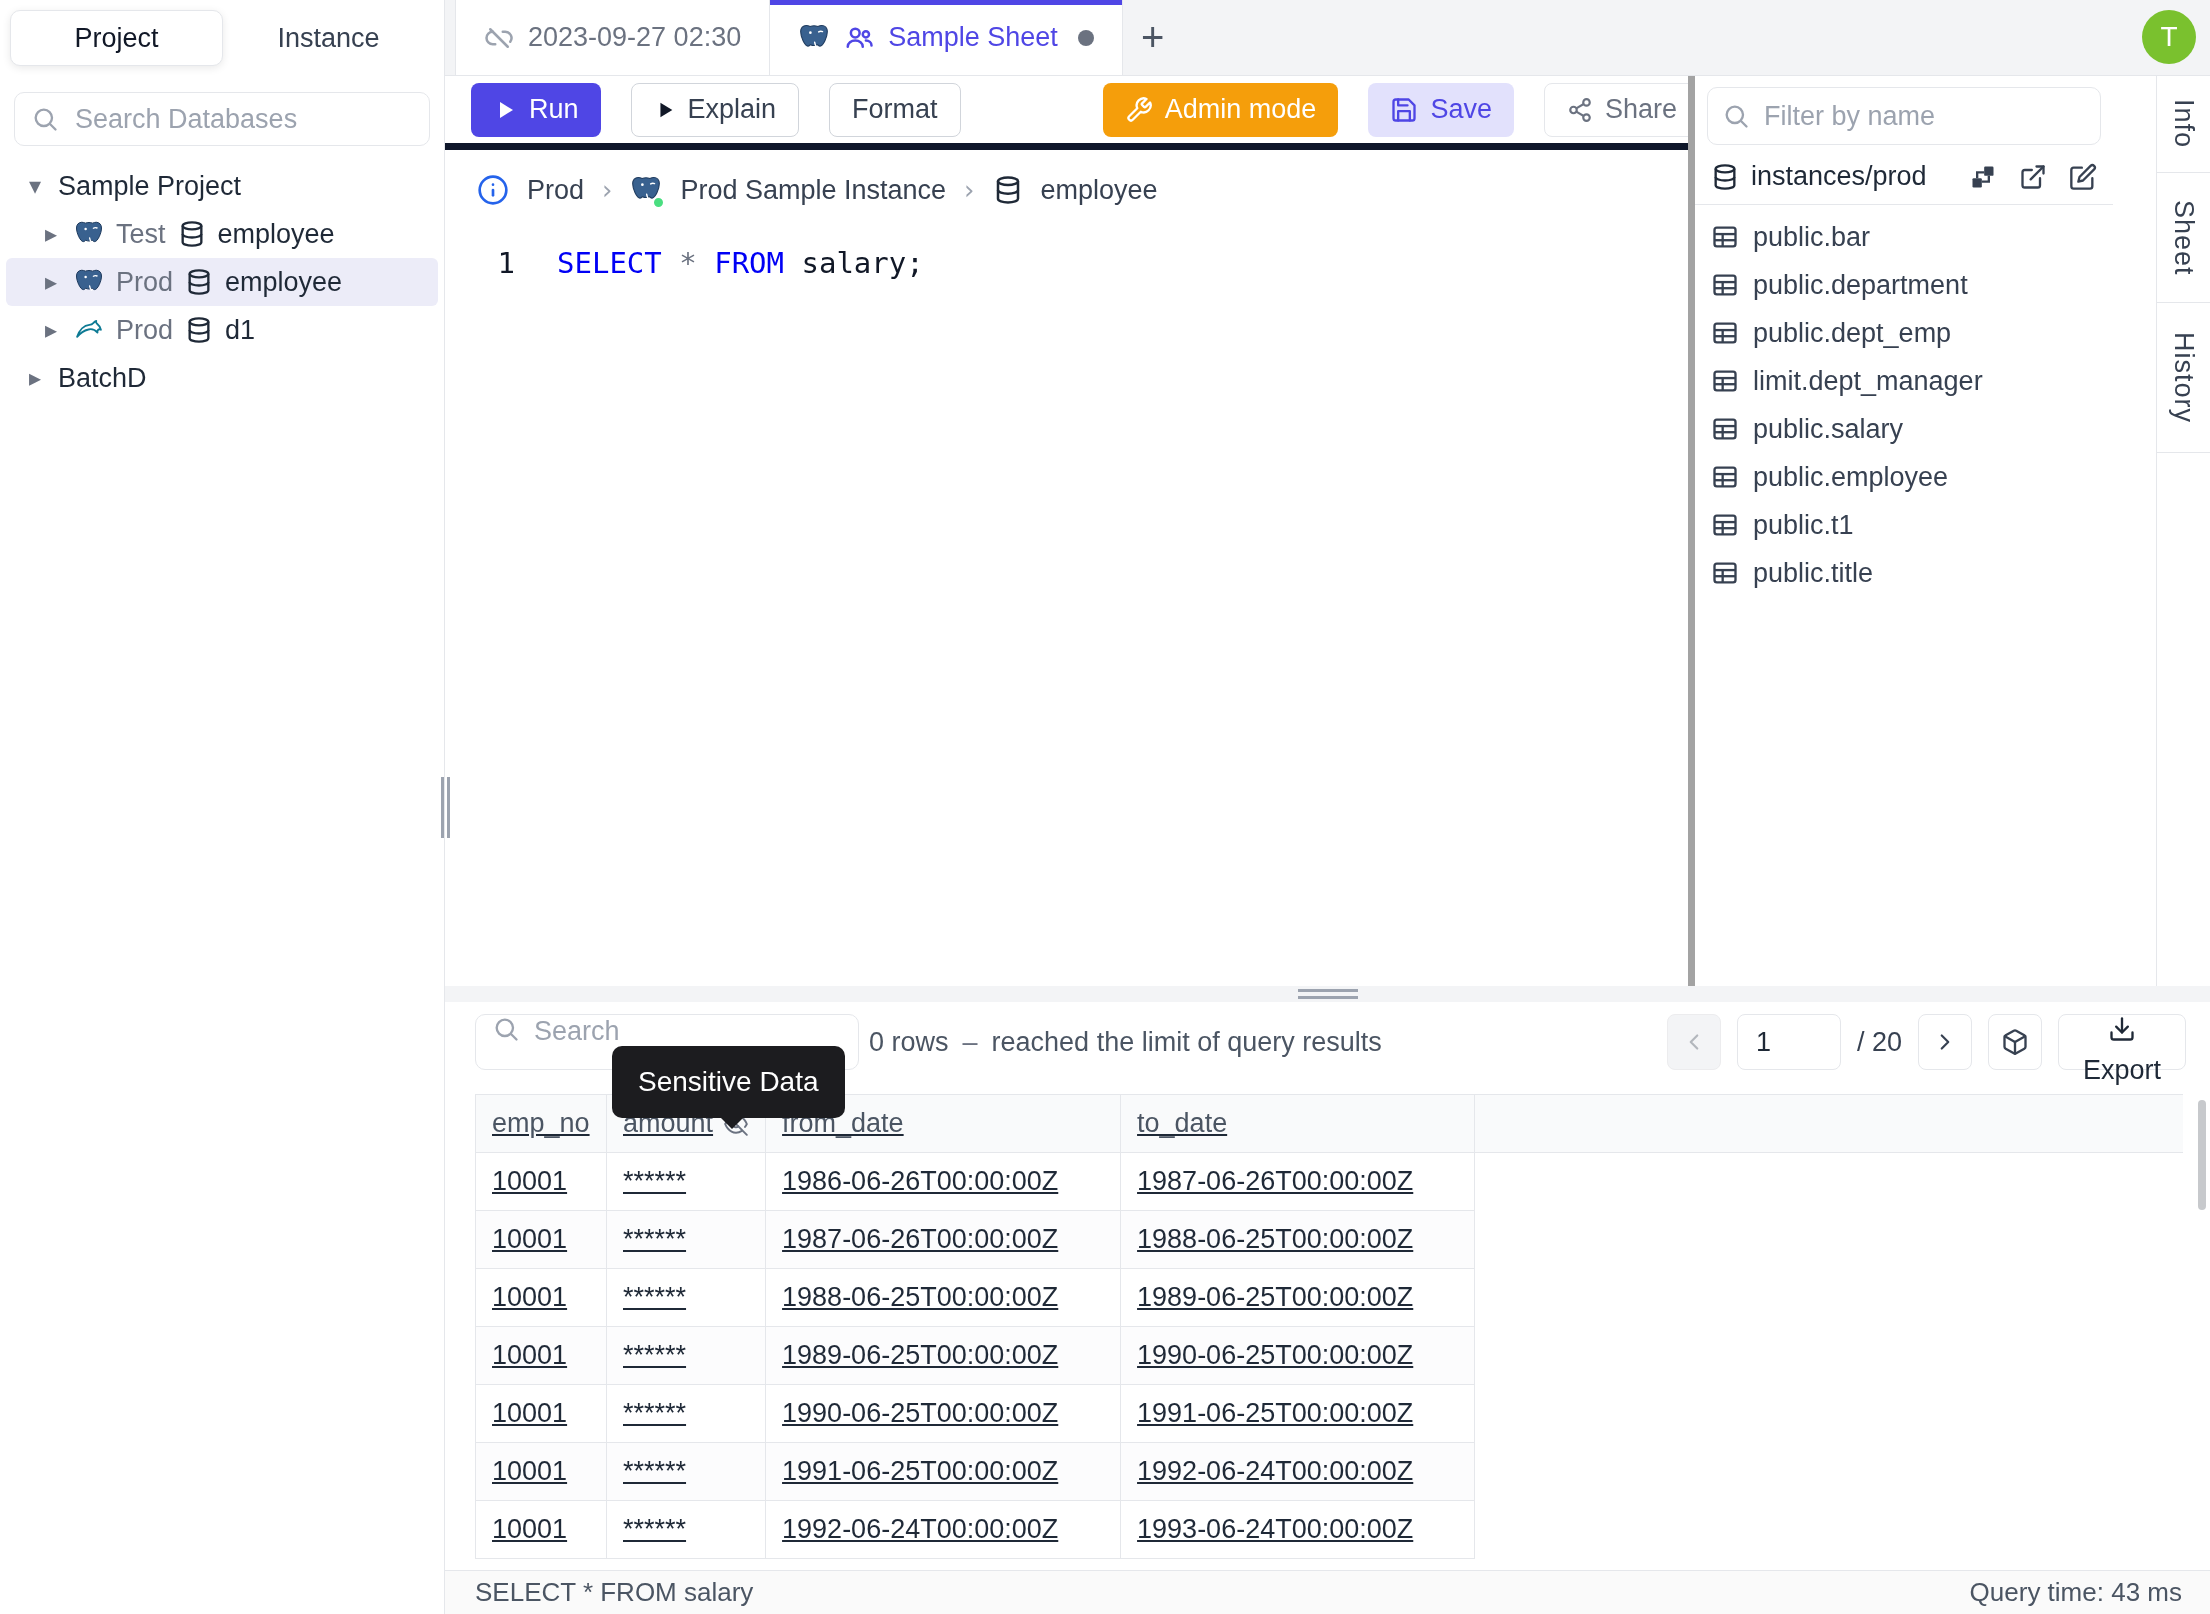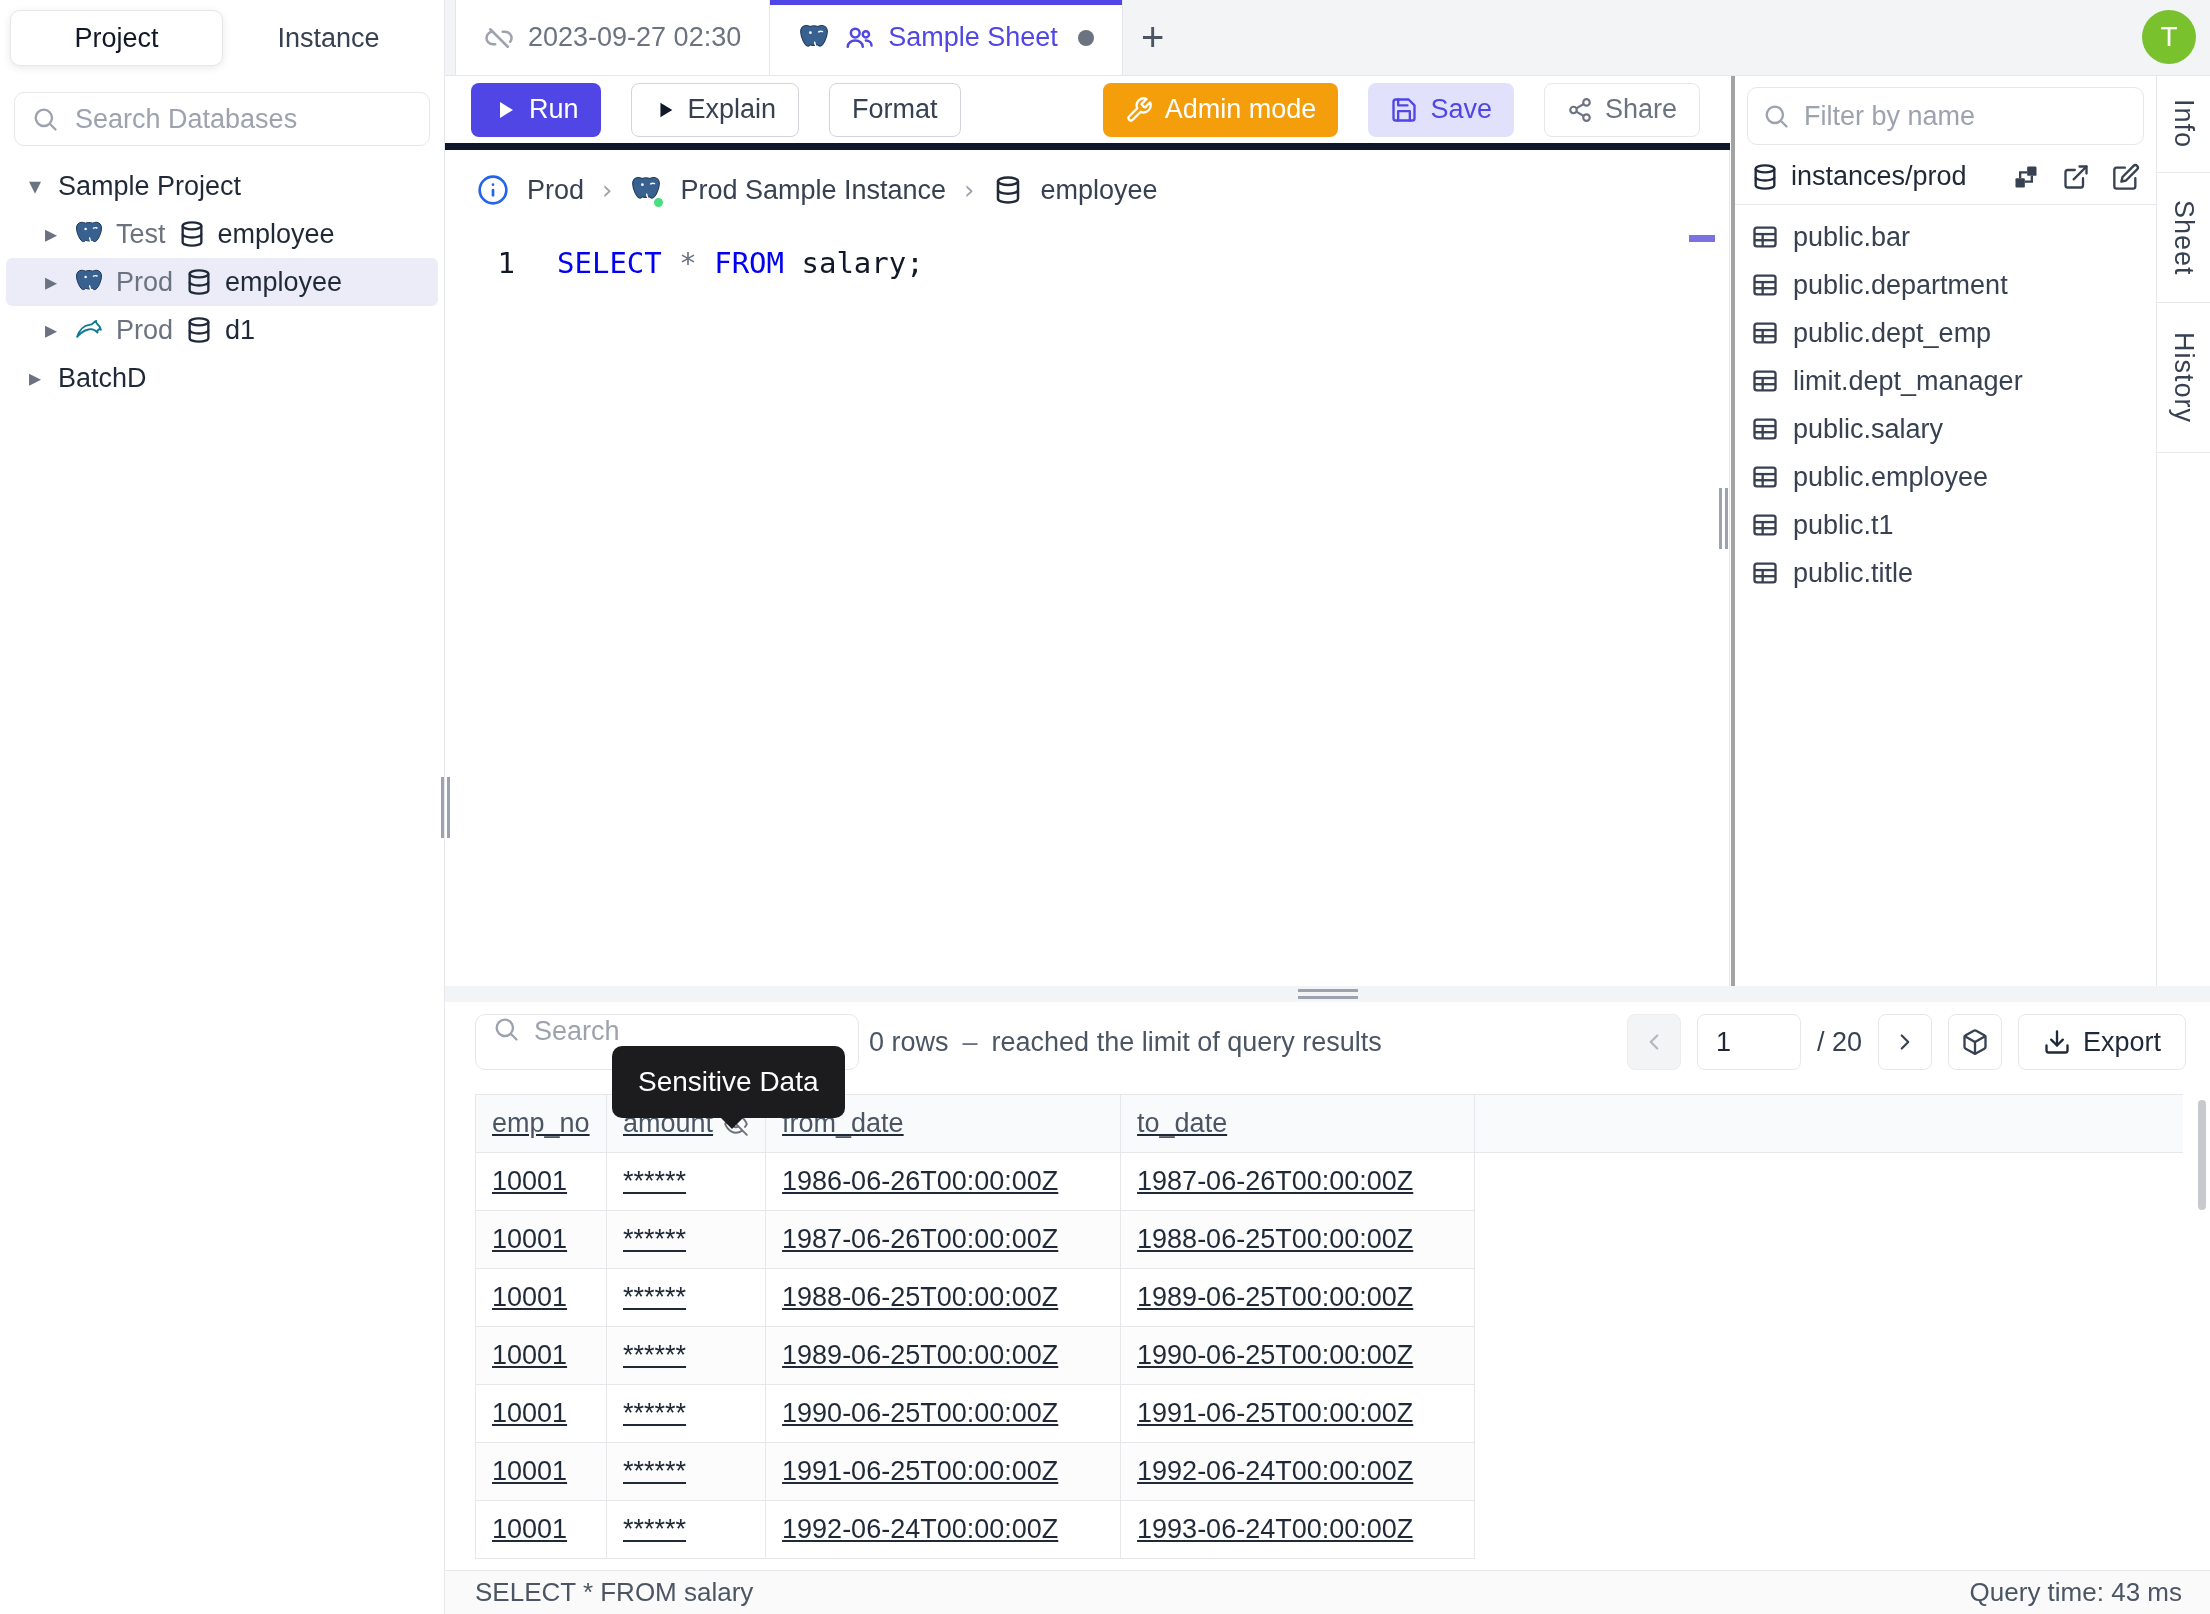--- a/index.html
+++ b/index.html
@@ -60,21 +60,21 @@
   .tok-plain{color:#111827;}
   .ruler-mark{position:absolute;right:14px;top:85px;width:26px;height:7px;background:#7a72e0;}
 
   
   .vhandle{width:9px;height:61px;display:flex;gap:3px;cursor:col-resize;}
   .vhandle i{width:3px;height:100%;background:#9ca3af;}
   #lhandle{left:441px;top:777px;}
   #rhandle{left:1719px;top:488px;}
 
   
-  #rightpanel{left:1731px;top:76px;width:425px;height:910px;background:#fff;border-left:4px solid #a3a3a3;}
+  #rightpanel{left:1688px;top:76px;width:425px;height:910px;background:#fff;border-left:7px solid #a3a3a3;}
   .filter{margin:11px 12px 0 12px;height:58px;border:1px solid #e5e7eb;border-radius:10px;display:flex;align-items:center;gap:12px;padding:0 14px;color:#9ca3af;}
   .filter input{border:none;flex:1;font-size:27px;background:transparent;min-width:0;}
   .inst-row{height:56px;margin-top:4px;display:flex;align-items:center;gap:12px;padding:0 16px;border-bottom:1px solid #e5e7eb;font-size:27px;color:#1f2937;}
   .inst-actions{margin-left:auto;display:flex;gap:22px;color:#374151;}
   .inst-actions .act{cursor:pointer;}
   .tbl-list{padding-top:8px;}
   .tbl-row{height:48px;display:flex;align-items:center;gap:14px;padding-left:16px;font-size:27px;color:#374151;cursor:pointer;}
 
   
   #stripe{left:2156px;top:76px;width:54px;height:910px;background:#fff;border-left:1px solid #e5e7eb;}
@@ -89,21 +89,21 @@
   .rbar{height:56px;margin-top:12px;display:flex;align-items:center;padding-left:30px;font-size:27px;color:#4b5563;position:relative;}
   .rsearch{width:384px;height:56px;border:1px solid #e5e7eb;border-radius:10px;display:flex;align-items:flex-start;gap:12px;padding:0 16px;color:#9ca3af;flex:none;}
   .rsearch input{border:none;flex:1;font-size:27px;background:transparent;min-width:0;}
   .rows-info{margin-left:10px;white-space:nowrap;}
   .dash{margin:0 14px;color:#6b7280;}
   .pgr{margin-left:auto;margin-right:24px;display:flex;align-items:center;gap:16px;}
   .pg-btn{width:54px;height:56px;border:1px solid #e5e7eb;border-radius:8px;background:#fff;display:flex;align-items:center;justify-content:center;color:#374151;cursor:pointer;}
   .pg-btn.disabled{background:#f3f4f6;border-color:#ececee;color:#b3b7bd;cursor:default;}
   .pg-input{width:104px;height:56px;border:1px solid #e5e7eb;border-radius:8px;font-size:27px;padding-left:18px;color:#1f2937;}
   .pg-total{color:#374151;white-space:nowrap;}
-  .btn-export{height:56px;border:1px solid #e5e7eb;border-radius:8px;background:#fff;display:inline-flex;align-items:center;gap:12px;font-size:27px;color:#1f2937;padding:0 24px;cursor:pointer;}
+  .btn-export{height:56px;border:1px solid #e5e7eb;border-radius:8px;background:#fff;display:inline-flex;align-items:center;gap:12px;font-size:27px;color:#1f2937;padding:0 24px;cursor:pointer;flex-direction:column;}
 
   .tooltip{position:absolute;left:167px;top:32px;height:72px;background:#1c1c1f;color:#fff;border-radius:10px;
     display:flex;align-items:center;padding:0 26px;font-size:28px;font-weight:500;z-index:5;white-space:nowrap;}
   .tooltip::after{content:"";position:absolute;left:108px;bottom:-11px;border:12px solid transparent;border-top-color:#1c1c1f;border-bottom:none;}
 
   table.grid{margin-left:30px;margin-top:24px;border-collapse:collapse;table-layout:fixed;font-size:27px;text-decoration:underline;}
   .grid th{background:#f9fafb;font-weight:500;color:#4b5563;text-align:left;height:58px;padding:0 16px;border:1px solid #e5e7eb;}
   .grid td{height:58px;padding:0 16px;border:1px solid #e5e7eb;color:#1f2937;white-space:nowrap;overflow:hidden;}
   .grid tr:nth-child(even) td{background:#fcfcfd;}
   .grid th.filler{border-right:none;}

